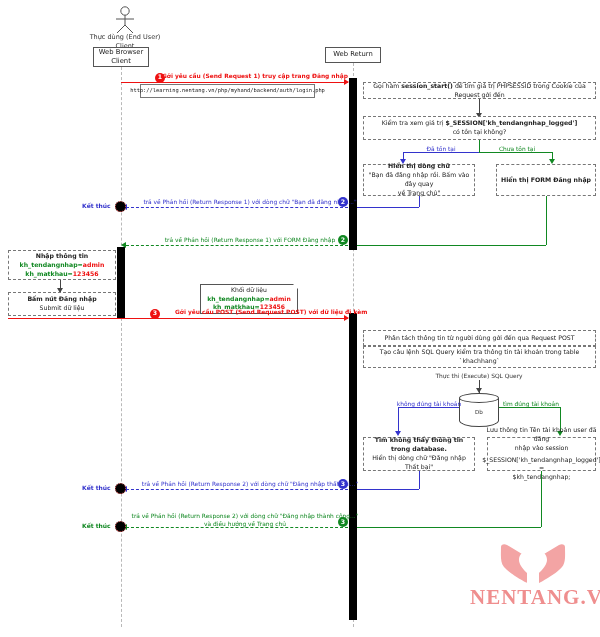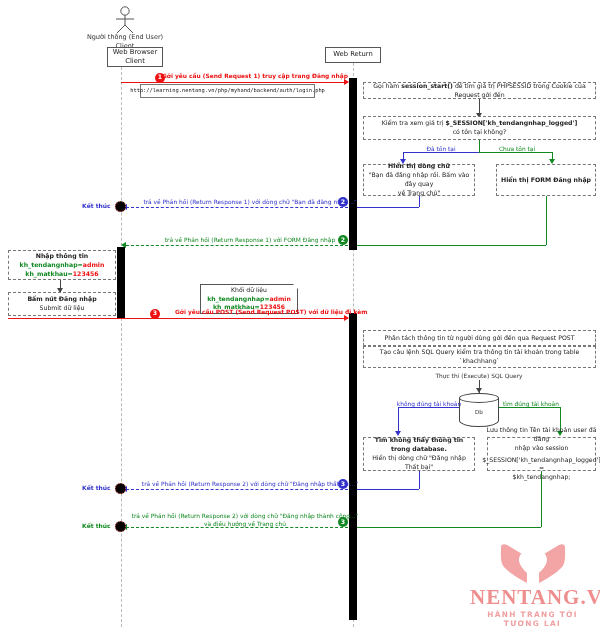--- a/index.html
+++ b/index.html
@@ -101,25 +101,25 @@
 <div id="stage">
 
   <svg class="abs" style="left:110px;top:6px;width:30px;height:28px;" viewBox="0 0 30 28">
     <circle cx="15" cy="5" r="4.2" fill="none" stroke="#555" stroke-width="1"></circle>
     <line x1="15" y1="9.2" x2="15" y2="19" stroke="#555" stroke-width="1"></line>
     <line x1="6" y1="13" x2="24" y2="13" stroke="#555" stroke-width="1"></line>
     <line x1="15" y1="19" x2="7" y2="27" stroke="#555" stroke-width="1"></line>
     <line x1="15" y1="19" x2="23" y2="27" stroke="#555" stroke-width="1"></line>
   </svg>
   <div class="abs actor-label" style="left:65px;top:33px;width:120px;">
-    <div>Người thông (End User)</div>
+    <div>Thực dùng (End User)</div>
     <div>Client</div>
   </div>
 
-  <div class="abs lane-box" style="left:107px;top:47px;width:56px;height:20px;">
+  <div class="abs lane-box" style="left:93px;top:47px;width:56px;height:20px;">
     <div>
       <div>Web Browser</div>
       <div>Client</div>
     </div>
   </div>
   <div class="abs lane-box" style="left:325px;top:47px;width:56px;height:16px;">
     <div>Web Return</div>
   </div>
 
   <div class="abs lifeline" style="left:121px;top:67px;height:560px;"></div>
@@ -297,16 +297,15 @@
   <div class="abs term-dot" style="left:115px;top:521px;width:9px;height:9px;"></div>
   <div class="abs term-label" style="left:82px;top:522px;color:#118822;">Kết thúc</div>
 
   <div class="abs logo-wrap" style="left:470px;top:543px;width:125px;">
     <svg style="display:block;margin:0 auto;width:72px;height:42px;" viewBox="0 0 72 42">
       <path d="M4 4 C4 1.5 7 0.5 10 2 L30 14 L30 40 C30 40 14 32 7 24 C3 19.5 4 12 4 4 Z" fill="#f3a4a4"></path>
       <path d="M68 4 C68 1.5 65 0.5 62 2 L42 14 L42 40 C42 40 58 32 65 24 C69 19.5 68 12 68 4 Z" fill="#f3a4a4"></path>
       <path d="M36 13 C32 6 22 8 22 17 C22 25 36 35 36 35 C36 35 50 25 50 17 C50 8 40 6 36 13 Z" fill="#ffffff"></path>
     </svg>
     <div class="logo-name">NENTANG.VN</div>
-    <div class="logo-tag">HÀNH TRANG TỚI TƯƠNG LAI</div>
   </div>
 
 </div>
 
 </body></html>

